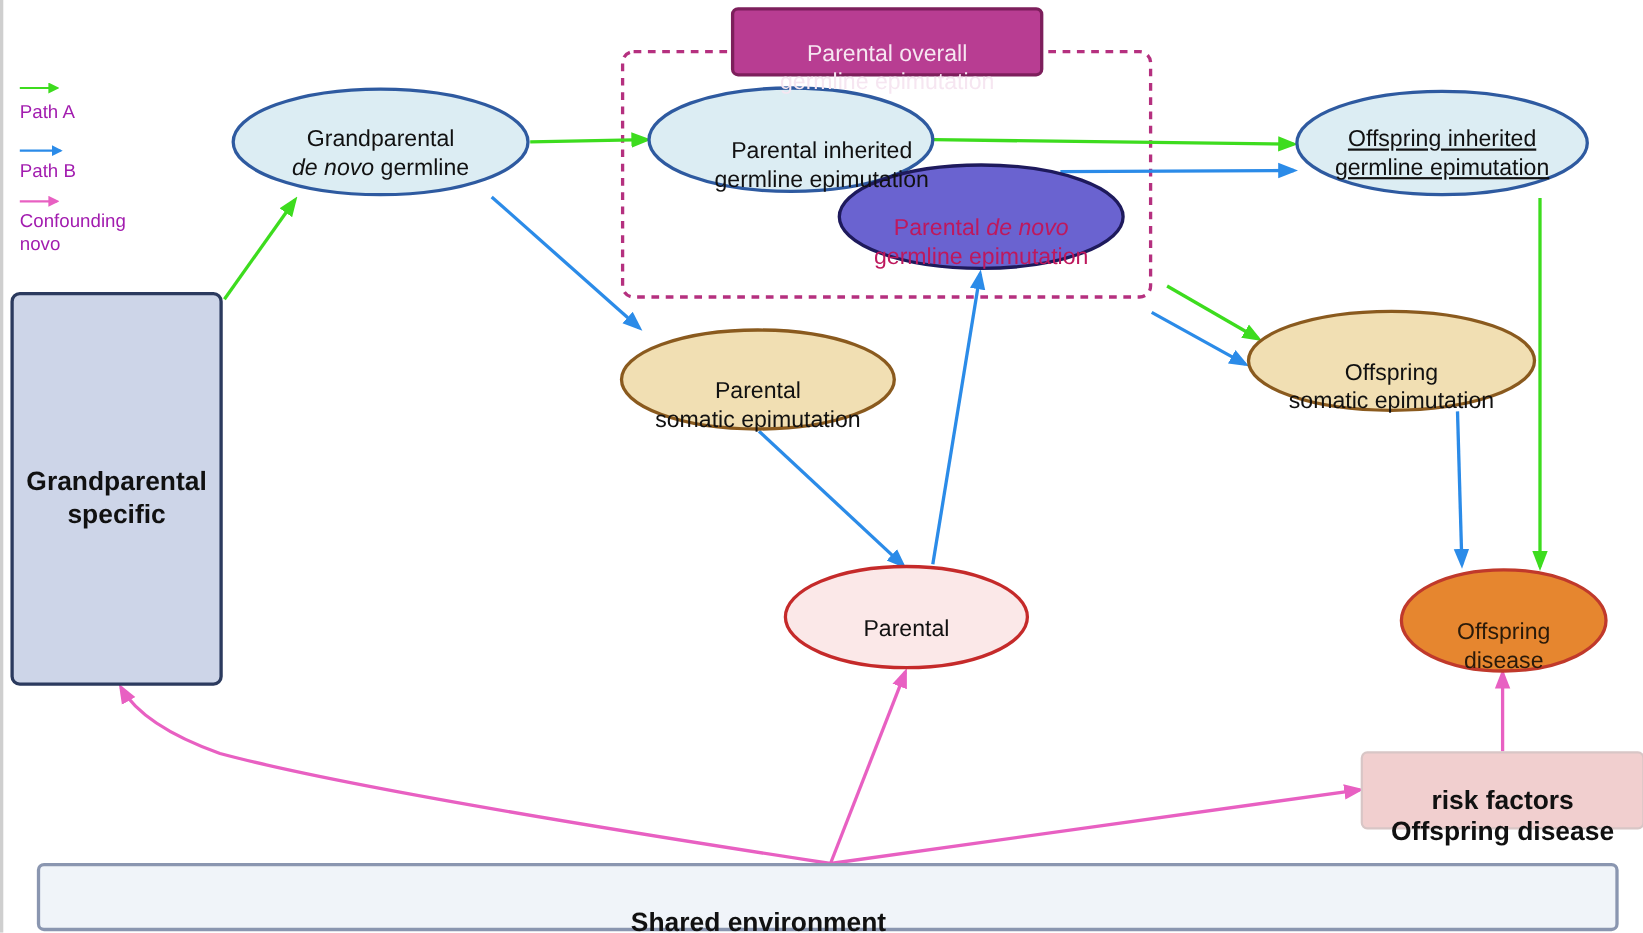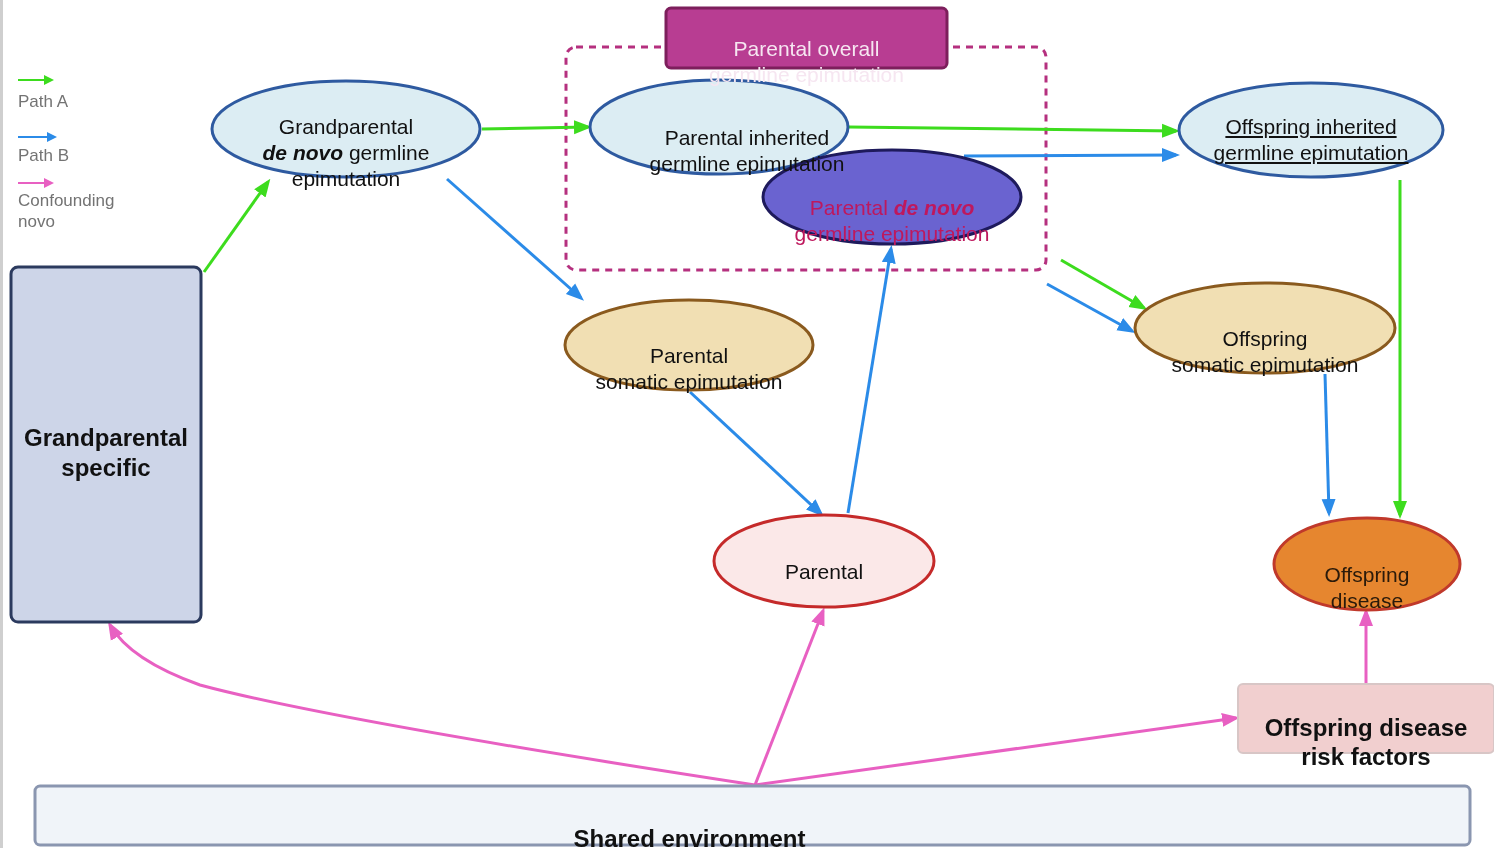--- a/index.html
+++ b/index.html
@@ -1,22 +1,22 @@
 <!DOCTYPE html>
 <html><head>
 <meta charset="utf-8">
 <style>
   html, body { margin: 0; padding: 0; background: #ffffff; }
   body { width: 1494px; height: 848px; position: relative; overflow: hidden;
          font-family: "Liberation Sans", "DejaVu Sans", sans-serif; }
   .left-edge { position: absolute; left: 0; top: 0; width: 3px; height: 848px; background: #cfcfcf; }
   svg#diagram { position: absolute; left: 0; top: 0; }
   .lbl { position: absolute; text-align: center; line-height: 26px; font-size: 21px; color: #111; pointer-events: none; margin-top: 24px; }
-  .lbl i { font-style: italic; font-weight: bold; }
-  .legend-item { position: absolute; left: 18px; font-size: 17px; color: #737373; line-height: 21px; }
+  .lbl i { font-style: italic; }
+  .legend-item { position: absolute; left: 18px; font-size: 17px; color: #a21caf; line-height: 21px; }
   .bold { font-weight: bold; }
 </style>
 </head>
 <body>
 
 <div class="left-edge"></div>
 
 <svg id="diagram" width="1494" height="848" viewBox="0 0 1494 848">
   <defs>
     <marker id="ah-green" markerWidth="10" markerHeight="10" refX="8" refY="5" orient="auto" markerUnits="userSpaceOnUse" viewBox="0 0 10 10">
@@ -85,21 +85,20 @@
 </div>
 
 <div class="lbl bold" style="left:11px; top:399px; width:190px; font-size:24px; line-height:30px;">
   <div>Grandparental</div>
   <div>specific</div>
 </div>
 
 <div class="lbl" style="left:212px; top:90px; width:268px;">
   <div>Grandparental</div>
   <div><i>de novo</i><span> germline</span></div>
-  <div>epimutation</div>
 </div>
 
 <div class="lbl" style="left:666px; top:12px; width:281px; color:#f6e6f1;">
   <div>Parental overall</div>
   <div>germline epimutation</div>
 </div>
 
 <div class="lbl" style="left:618px; top:101px; width:258px;">
   <div>Parental inherited</div>
   <div>germline epimutation</div>
@@ -128,17 +127,17 @@
   <div>Offspring</div>
   <div>somatic epimutation</div>
 </div>
 
 <div class="lbl" style="left:1274px; top:538px; width:186px; color:#2a1a0a;">
   <div>Offspring</div>
   <div>disease</div>
 </div>
 
 <div class="lbl bold" style="left:1238px; top:689px; width:256px; font-size:24px; line-height:29px;">
+  <div>risk factors</div>
   <div>Offspring disease</div>
-  <div>risk factors</div>
 </div>
 
 <div class="lbl bold" style="left:35px; top:800px; width:1309px; font-size:24px; line-height:30px;">Shared environment</div>
 
 </body></html>

